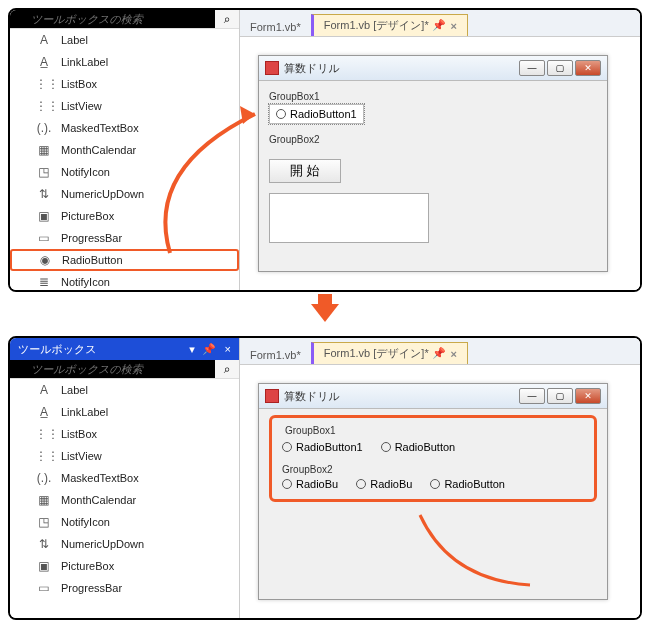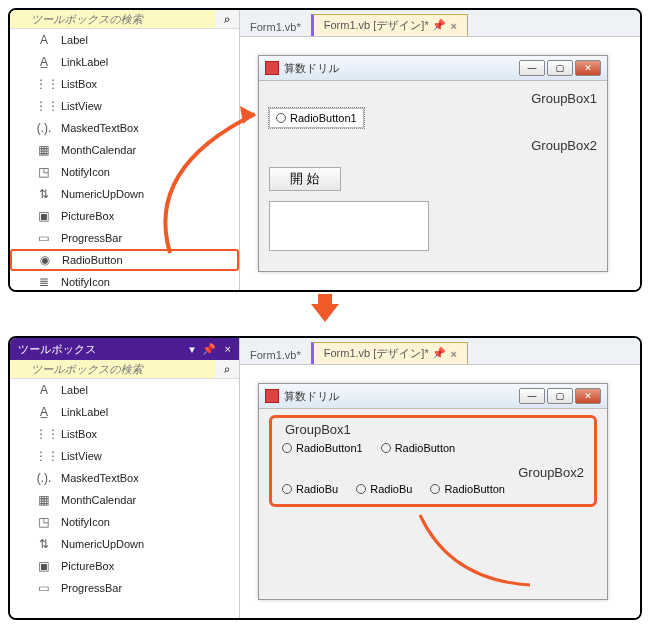--- a/index.html
+++ b/index.html
@@ -9,26 +9,26 @@
   .panel-row { display: flex; height: 280px; }
   .left-side { width: 230px; border-right: 1px solid #ccc; display: flex; flex-direction: column; }
   .right-side { flex: 1; display: flex; flex-direction: column; background: #fff; }
   
   .callout { background: #f05a28; color: #fff; border-radius: 6px; padding: 6px 12px; font-size: 13px; font-weight: 500; position: absolute; z-index: 10; white-space: nowrap; }
   .callout-top { top: 12px; left: 20px; }
   .callout-bottom { bottom: 35px; right: 70px; }
   
   .wrap { position: relative; }
   
-  .toolbox-title { background: #4c1d95; color: #fff; padding: 4px 8px; display: flex; align-items: center; justify-content: space-between; height: 22px; }
+  .toolbox-title { background: #1d4ed8; color: #fff; padding: 4px 8px; display: flex; align-items: center; justify-content: space-between; height: 22px; }
   .toolbox-title-icons { display: flex; gap: 8px; }
   .toolbox-title-icons span { cursor: pointer; }
   
   .search-row { display: flex; background: #f5f5f5; border-bottom: 1px solid #ddd; }
-  .search-input { flex: 1; border: none; background: #fef9c3; padding: 3px 21px; font-size: 11px; color: #888; font-style: italic; outline: none; }
+  .search-input { flex: 1; border: none; background: #000000; padding: 3px 21px; font-size: 11px; color: #888; font-style: italic; outline: none; }
   .search-btn { width: 24px; border: none; background: transparent; cursor: pointer; font-size: 12px; }
   
   .tb-list { flex: 1; overflow: hidden; background: #fff; }
   .tb-item { display: flex; align-items: center; padding: 2px 6px 2px 24px; height: 22px; cursor: pointer; border: 1px solid transparent; }
   .tb-item.selected { background: #fff; border: 2px solid #f05a28; border-radius: 3px; }
   .tb-icon { width: 18px; text-align: center; margin-right: 8px; color: #555; font-size: 12px; }
   .tb-label { color: #222; }
   
   .tabs { display: flex; background: #eef2f7; border-bottom: 1px solid #ccc; height: 42px; align-items: flex-end; }
   .tab { padding: 3px 10px; font-size: 11px; color: #555; cursor: pointer; display: flex; align-items: center; gap: 4px; }
@@ -41,21 +41,21 @@
   .form-window { border: 1px solid #999; box-shadow: 0 0 4px rgba(0,0,0,0.2); width: 350px; }
   .form-title { background: linear-gradient(#f4f8fc, #dde8f4); padding: 12px 6px; display: flex; align-items: center; justify-content: space-between; border-bottom: 1px solid #bbb; height: 25px; }
   .form-title-left { display: flex; align-items: center; gap: 5px; }
   .form-title-icon { width: 14px; height: 14px; background: #d44; border: 1px solid #a22; }
   .form-title-text { font-size: 11px; color: #333; }
   .form-btns { display: flex; gap: 2px; }
   .form-btn { width: 26px; height: 16px; border: 1px solid #888; background: linear-gradient(#fdfdfd,#e5e5e5); border-radius: 2px; font-size: 9px; display: flex; align-items: center; justify-content: center; cursor: pointer; }
   .form-btn.close-btn { background: linear-gradient(#e39982,#c8492a); color: #fff; }
   
   .form-body { background: #f0f0f0; padding: 10px; min-height: 190px; position: relative; }
-  .grp-label { font-size: 13px; color: #333; margin-bottom: 2px; text-align: right; }
+  .grp-label { font-size: 10px; color: #333; margin-bottom: 2px; }
   .radio-box { background: #fff; border: 1px solid #bbb; padding: 3px 6px; display: inline-flex; align-items: center; gap: 4px; font-size: 11px; }
   .radio-box.sel { outline: 1px dotted #888; }
   .radio-circle { width: 10px; height: 10px; border: 1px solid #555; border-radius: 50%; display: inline-block; }
   
   .start-btn { padding: 2px 20px; border: 1px solid #aaa; background: linear-gradient(#fdfdfd,#e8e8e8); font-size: 13px; margin-top: 6px; cursor: pointer; }
   .white-box { width: 160px; height: 50px; border: 1px solid #aaa; background: #fff; margin-top: 10px; }
   
   .orange-box { border: 3px solid #f05a28; border-radius: 6px; padding: 6px 10px; }
   
   .radio-row { display: flex; gap: 18px; align-items: center; margin: 3px 0; }

